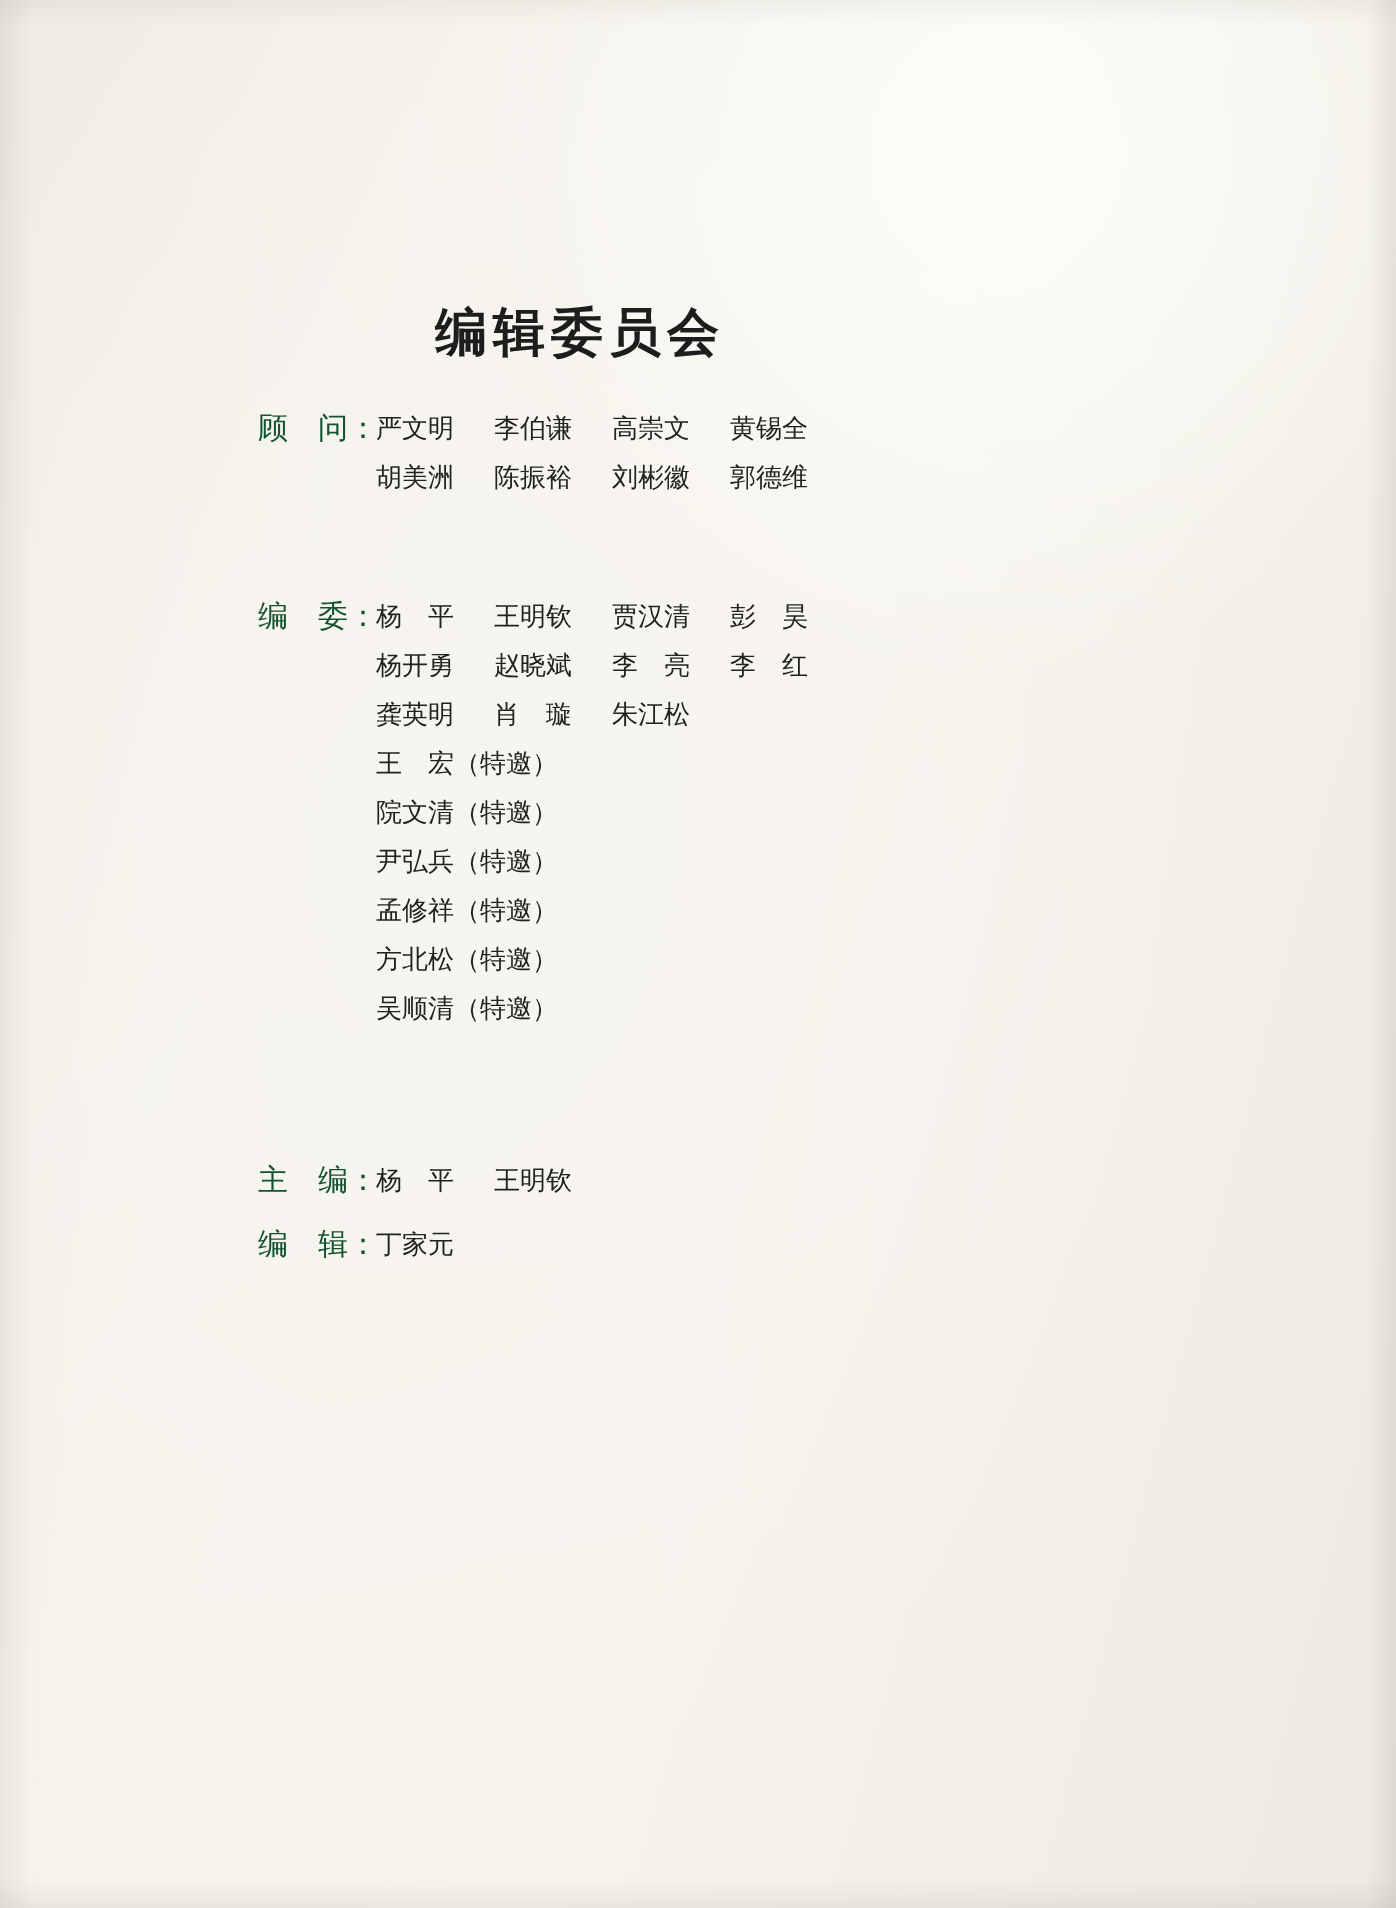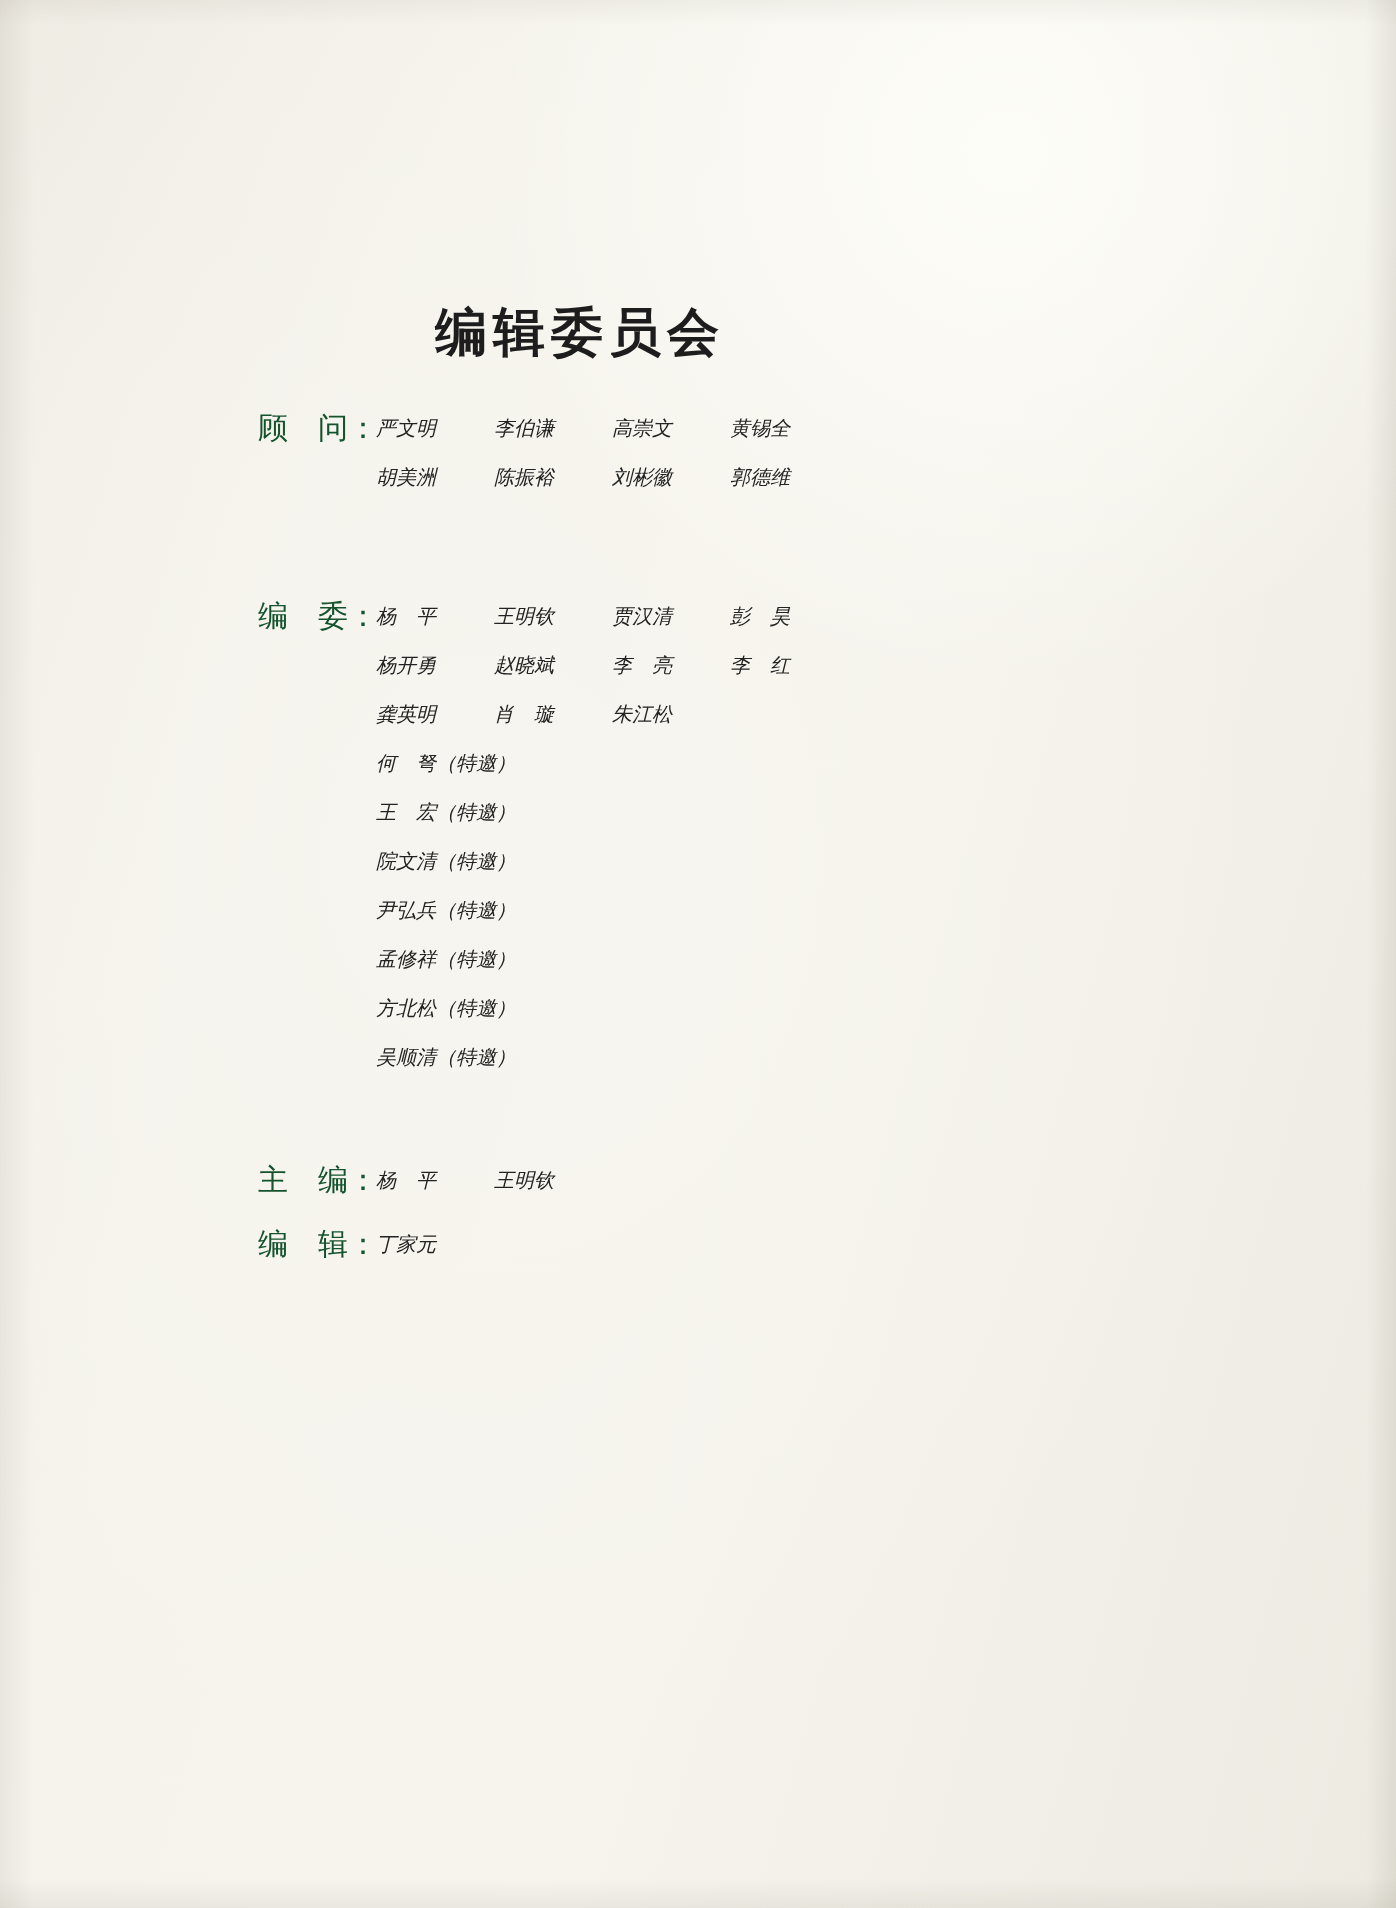--- a/index.html
+++ b/index.html
@@ -80,26 +80,25 @@
     display: flex;
     flex-direction: column;
   }
   .row {
     display: flex;
     height: 48px;
     align-items: center;
     margin-bottom: 1px;
   }
   .name {
-    font-size: 20px;
+    font-size: 26px;
     line-height: 48px;
     color: #222;
     white-space: nowrap;
     font-family: "DejaVu Serif", "Liberation Serif", serif;
-    font-style: italic;
   }
   
   .col {
     width: 118px;
     flex: 0 0 118px;
     text-align: left;
   }
 
   #sec-advisors { top: 382px; }
   #sec-editors  { top: 570px; }
@@ -147,23 +146,20 @@
         <span class="name col">赵晓斌</span>
         <span class="name col">李　亮</span>
         <span class="name col">李　红</span>
       </div>
       <div class="row">
         <span class="name col">龚英明</span>
         <span class="name col">肖　璇</span>
         <span class="name col">朱江松</span>
       </div>
       <div class="row">
-        <span class="name">何　弩（特邀）</span>
-      </div>
-      <div class="row">
         <span class="name">王　宏（特邀）</span>
       </div>
       <div class="row">
         <span class="name">院文清（特邀）</span>
       </div>
       <div class="row">
         <span class="name">尹弘兵（特邀）</span>
       </div>
       <div class="row">
         <span class="name">孟修祥（特邀）</span>

